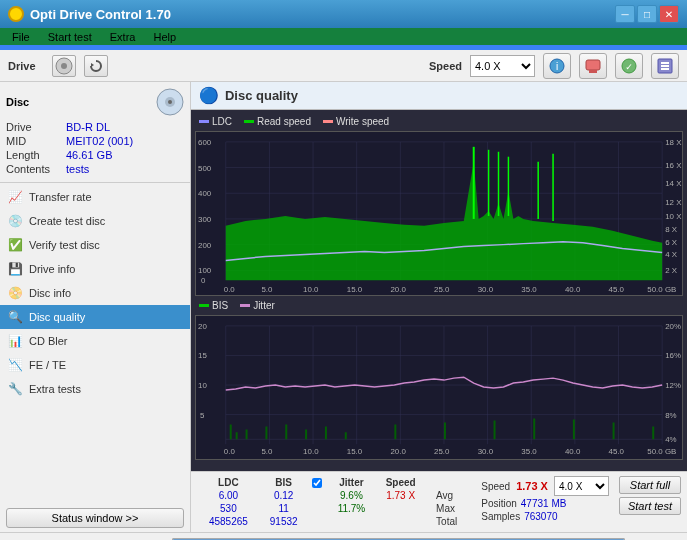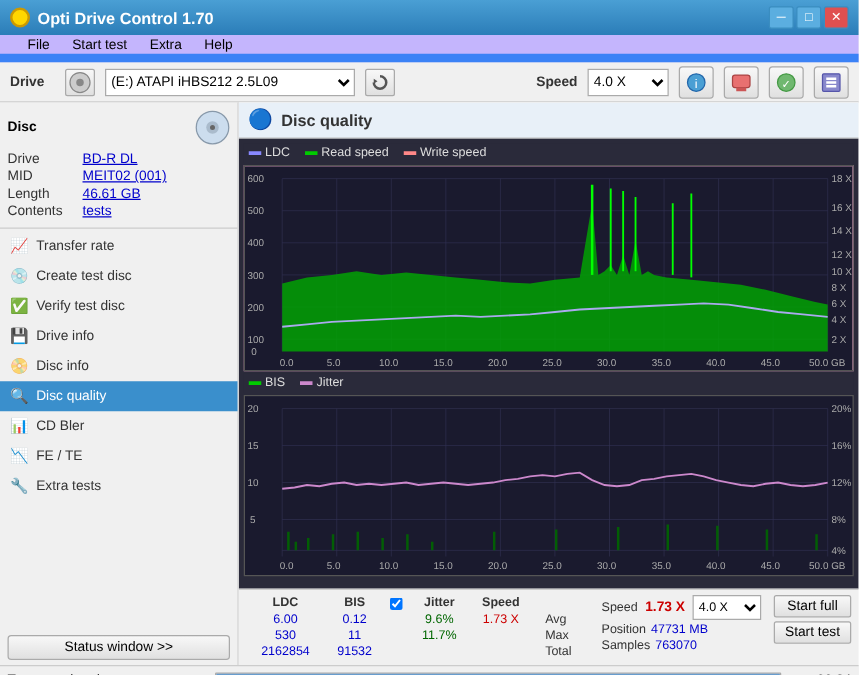--- a/index.html
+++ b/index.html
@@ -17,26 +17,26 @@
     }
     .title-bar-left { display: flex; align-items: center; gap: 6px; }
     .title-bar-icon { width: 16px; height: 16px; background: #ffd700; border-radius: 50%; border: 2px solid #cc9900; }
     .title-bar-text { font-size: 13px; font-weight: bold; }
     .title-bar-controls { display: flex; gap: 2px; }
     .title-bar-btn { width: 20px; height: 18px; background: #5baee0; border: 1px solid #3a8dc0; border-radius: 2px; display: flex; align-items: center; justify-content: center; font-size: 10px; color: white; cursor: pointer; }
     .title-bar-btn.close { background: #e05050; }
 
     
     .menu-bar {
-      background: #c4b5fd;
+      background: #15803d;
       height: 22px;
       display: flex;
       align-items: center;
-      padding: 0 14px;
-      border-bottom: 7px solid #3b82f6;
+      padding: 0 4px;
+      border-bottom: 5px solid #3b82f6;
       gap: 2px;
     }
     .menu-item { padding: 2px 8px; font-size: 11px; cursor: pointer; border-radius: 2px; }
 
     
     .drive-bar {
       background: #f0f0f0;
       height: 32px;
       display: flex;
       align-items: center;
@@ -72,21 +72,21 @@
     .disc-info-header {
       display: flex;
       align-items: center;
       justify-content: space-between;
       margin-bottom: 4px;
     }
     .disc-info-title { font-weight: bold; font-size: 11px; }
     .disc-icon { width: 28px; height: 28px; }
     .disc-row { display: flex; padding: 1px 0; }
     .disc-row-label { width: 60px; font-size: 11px; color: #333; }
-    .disc-row-value { font-size: 11px; color: #0000cc; text-decoration: underline; }
+    .disc-row-value { font-size: 11px; color: #0000cc; }
     .label-input { width: 70px; height: 16px; border: 1px solid #aaa; font-size: 10px; }
     
     .nav-items { flex: 1; padding: 2px 0; }
     .nav-item {
       display: flex;
       align-items: center;
       padding: 5px 8px;
       cursor: pointer;
       font-size: 11px;
       gap: 6px;
@@ -142,21 +142,21 @@
       background: #2a2a3a;
     }
     .legend-item { display: flex; align-items: center; gap: 3px; font-size: 10px; color: #ddd; }
     .legend-dot { width: 10px; height: 3px; }
     .legend-dot.ldc { background: #8888ff; }
     .legend-dot.read { background: #00cc00; }
     .legend-dot.write { background: #ff8888; }
 
     
     .chart-upper {
-      background: #f9a8d4;
+      background: #b91c1c;
       height: 165px;
       position: relative;
       border: 1px solid #555;
     }
     .chart-lower {
       background: #2a2a3a;
       height: 145px;
       position: relative;
       border: 1px solid #555;
     }
@@ -190,20 +190,21 @@
     
     .action-btns { display: flex; flex-direction: column; gap: 3px; }
     .action-btn {
       padding: 2px 8px;
       background: linear-gradient(to bottom, #f8f8f8, #e0e0e0);
       border: 1px solid #aaa;
       border-radius: 2px;
       font-size: 11px;
       cursor: pointer;
       white-space: nowrap;
+      font-style: italic;
     }
 
     .jitter-check { display: flex; align-items: center; gap: 3px; font-size: 10px; }
 
     
     .status-bar {
       height: 22px;
       background: #f0f0f0;
       border-top: 1px solid #ccc;
       display: flex;
@@ -250,23 +251,20 @@
 </div>
 
 <div class="drive-bar">
   <span class="drive-label">Drive</span>
   <div class="drive-btn">
     <svg width="18" height="18" viewBox="0 0 18 18">
       <ellipse cx="9" cy="9" rx="8" ry="8" fill="#ccc" stroke="#888" stroke-width="1"></ellipse>
       <ellipse cx="9" cy="9" rx="3" ry="3" fill="#888"></ellipse>
     </svg>
   </div>
-  <select class="drive-select">
-    <option>(E:)  ATAPI iHBS212  2.5L09</option>
-  </select>
   <div class="drive-btn">
     <svg width="14" height="14" viewBox="0 0 14 14">
       <path d="M7 2 A5 5 0 1 1 2 7" fill="none" stroke="#555" stroke-width="2"></path>
       <polygon points="2,4 2,8 5,6" fill="#555"></polygon>
     </svg>
   </div>
   <span style="flex:1"></span>
   <span class="speed-label">Speed</span>
   <select class="speed-select">
     <option>4.0 X</option>
@@ -553,21 +551,21 @@
               <td class="col-value" style="color:#cc0000;">1.73 X</td>
             </tr>
             <tr>
               <td class="col-value">530</td>
               <td class="col-value">11</td>
               <td></td>
               <td class="col-value green">11.7%</td>
               <td></td>
             </tr>
             <tr>
-              <td class="col-value">2162854</td>
+              <td class="col-value">4585265</td>
               <td class="col-value">91532</td>
               <td></td>
               <td></td>
               <td></td>
             </tr>
           </tbody>
         </table>
 
       </div>
 

